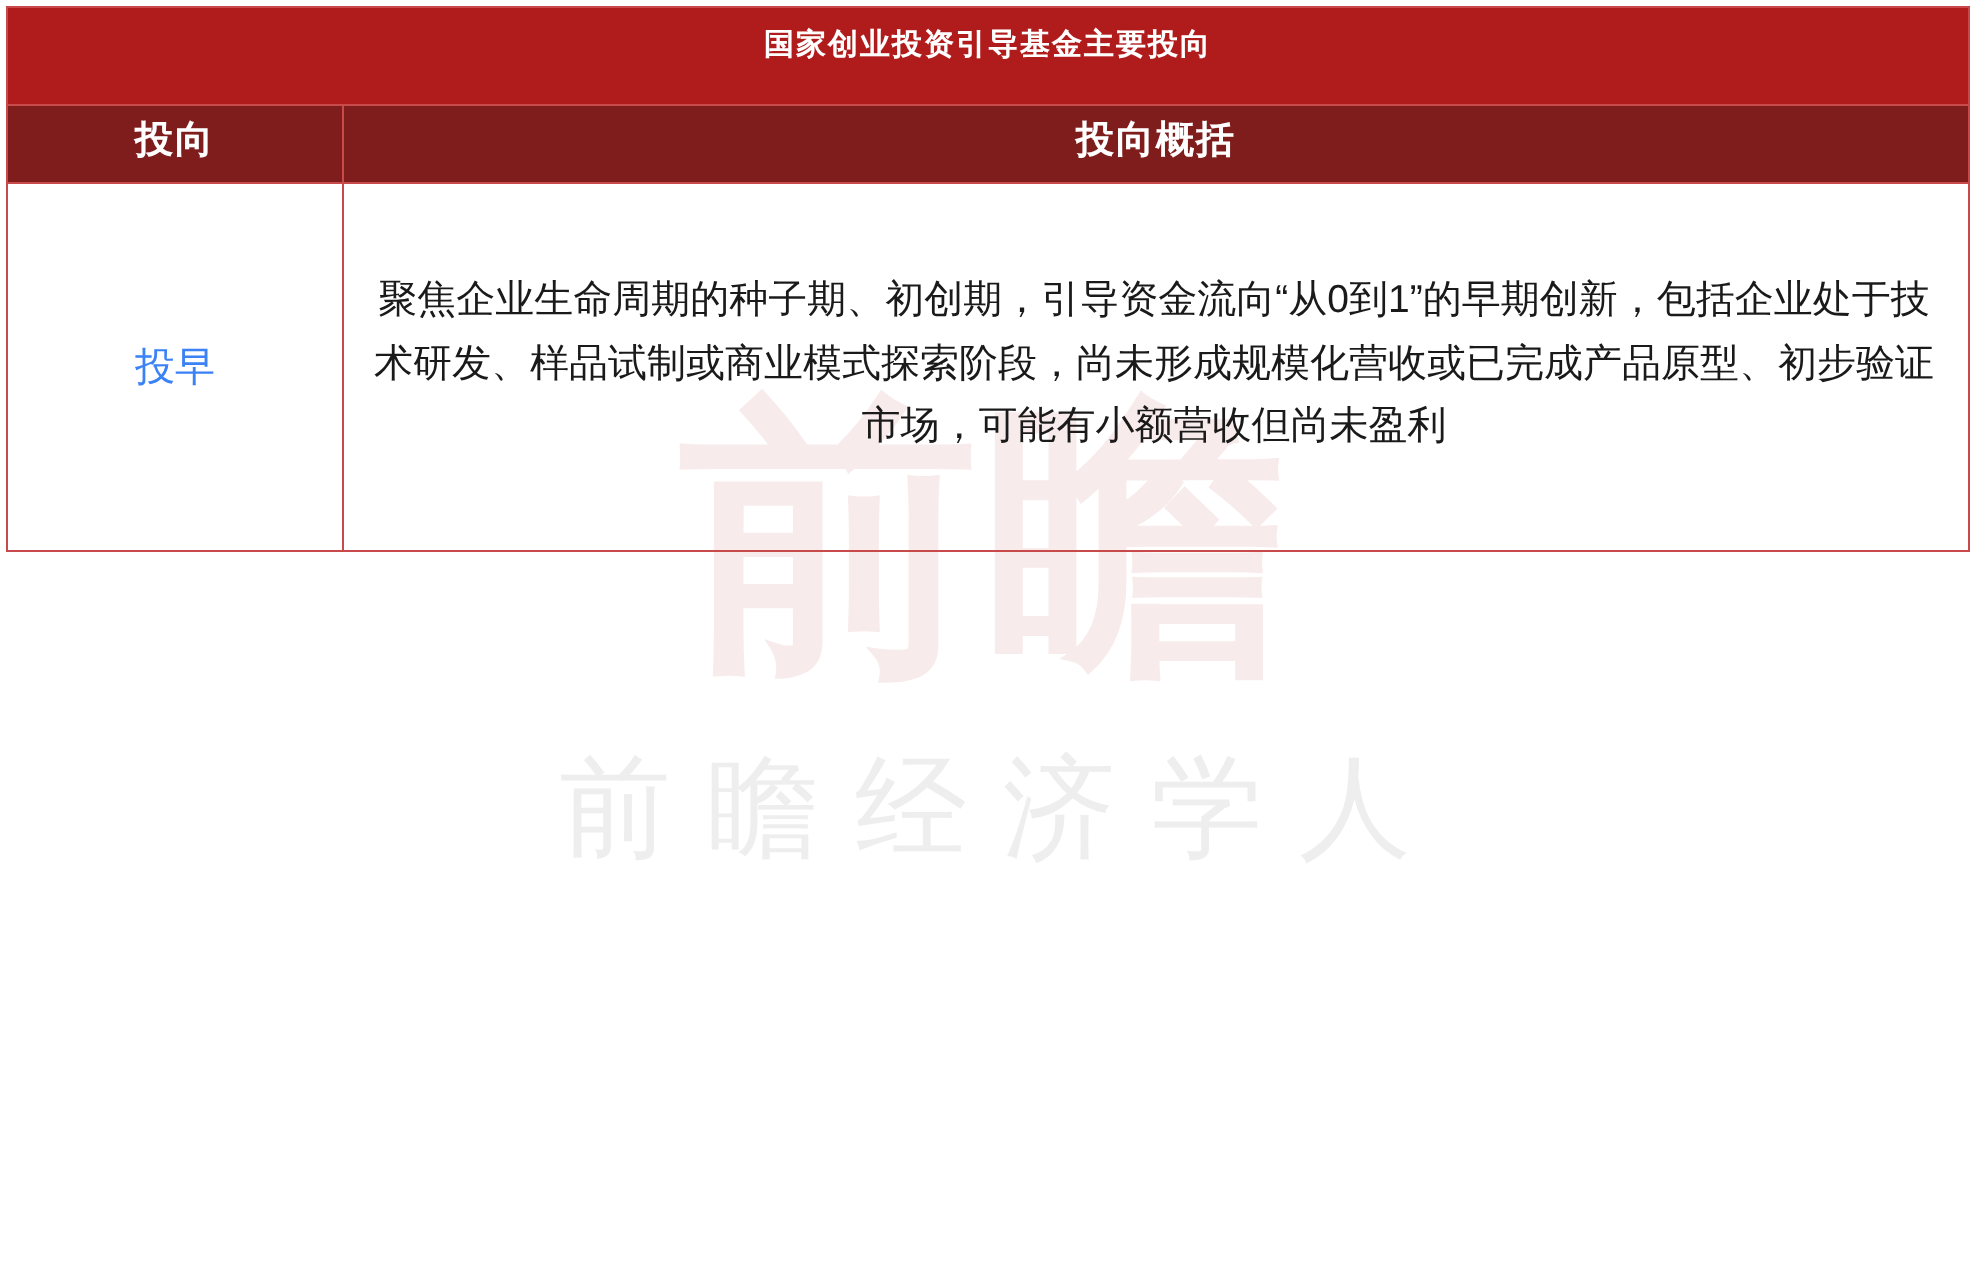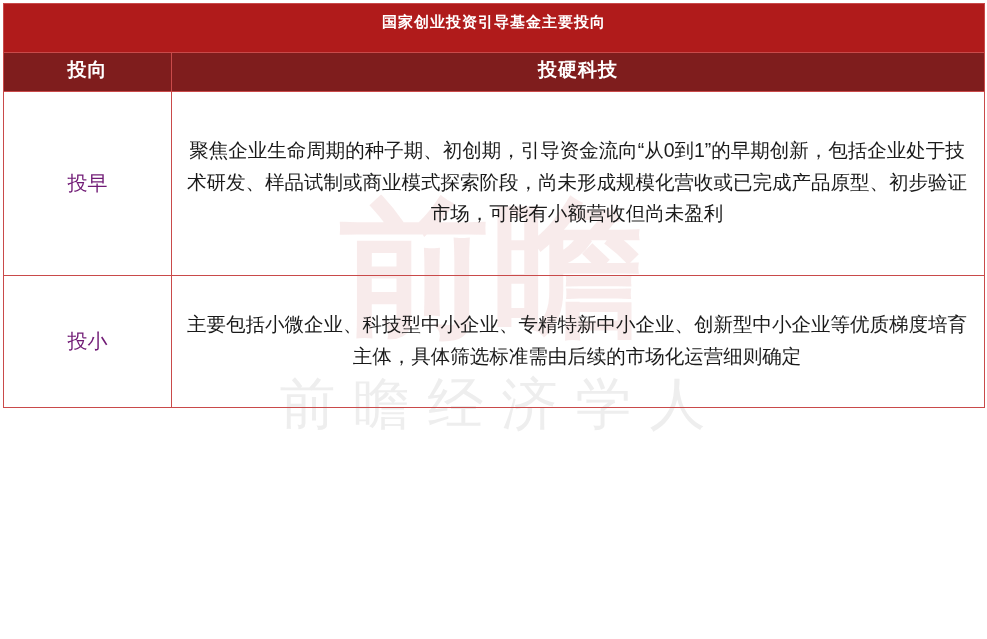--- a/index.html
+++ b/index.html
@@ -83,21 +83,21 @@
     padding: 4px 4px 8px 4px;
     letter-spacing: 1px;
     border: 1px solid #c42020;
   }
   .col-label { width: 168px; }
   .col-desc  { width: 813px; }
   td.label-cell {
     text-align: center;
     vertical-align: middle;
     font-size: 20px;
-    color: #701a75;
+    color: #3b82f6;
     padding: 6px 4px;
     background: transparent;
   }
   td.desc-cell {
     text-align: center;
     vertical-align: middle;
     font-size: 19.5px;
     line-height: 1.62;
     color: #1a1a1a;
     padding: 10px 14px 12px 12px;
@@ -122,28 +122,24 @@
     <colgroup>
       <col class="col-label">
       <col class="col-desc">
     </colgroup>
     <thead>
       <tr class="title-row">
         <th colspan="2">国家创业投资引导基金主要投向</th>
       </tr>
       <tr class="head-row">
         <th>投向</th>
-        <th>投硬科技</th>
+        <th>投向概括</th>
       </tr>
     </thead>
     <tbody>
       <tr class="r1">
         <td class="label-cell">投早</td>
         <td class="desc-cell">聚焦企业生命周期的种子期、初创期，引导资金流向“从0到1”的早期创新，包括企业处于技术研发、样品试制或商业模式探索阶段，尚未形成规模化营收或已完成产品原型、初步验证市场，可能有小额营收但尚未盈利</td>
       </tr>
-      <tr class="r2">
-        <td class="label-cell">投小</td>
-        <td class="desc-cell">主要包括小微企业、科技型中小企业、专精特新中小企业、创新型中小企业等优质梯度培育主体，具体筛选标准需由后续的市场化运营细则确定</td>
-      </tr>
     </tbody>
   </table>
 
 </div>
 
 </body></html>

